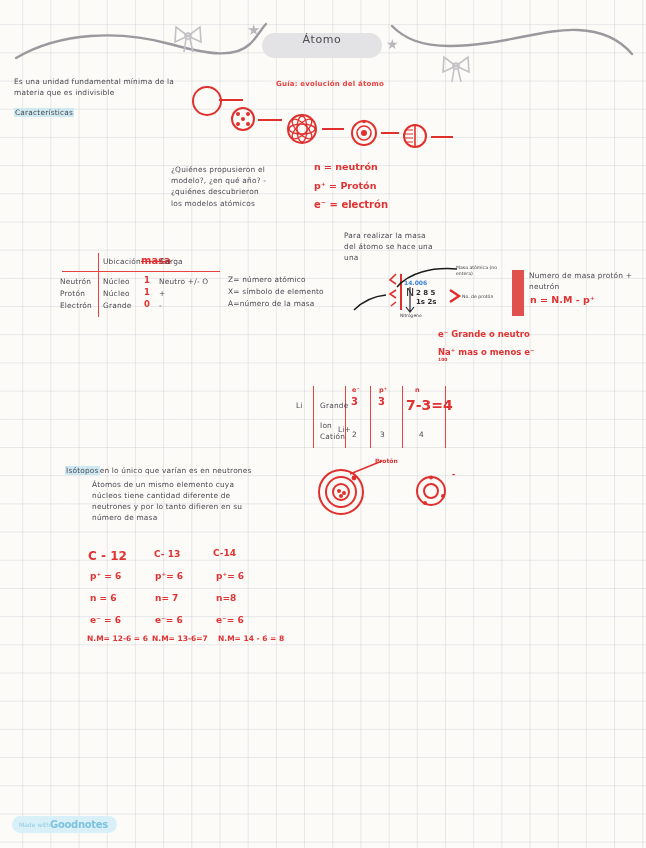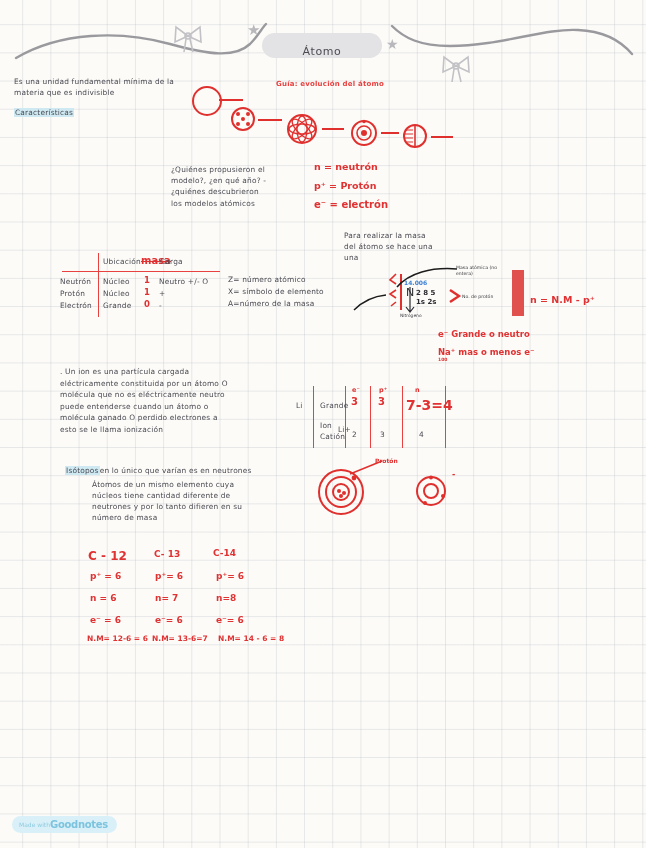--- a/index.html
+++ b/index.html
@@ -40,21 +40,21 @@
     font-family:"DejaVu Sans", sans-serif;
     font-size:7px;
     letter-spacing:.2px;
     white-space:pre-line;
   }
   .hl{background:#cfe9f2;padding:0 1px;}
   
   #title-pill{
     left:262px;top:33px;width:120px;height:25px;
     background:#e3e3e6;border-radius:13px;
-    display:flex;align-items:flex-end;justify-content:center;
+    display:flex;align-items:flex-start;justify-content:center;
   }
   #title-pill span{
     font-family:"DejaVu Sans", sans-serif;
     font-size:11px;color:#4b4b52;letter-spacing:.6px;
   }
   .star{color:#b9b9bd;}
   .divider-v{position:absolute;width:1.4px;background:#e8413f;}
   .divider-h{position:absolute;height:1.4px;background:#e8413f;}
   .redbar{position:absolute;background:#e0504c;}
   
@@ -206,32 +206,28 @@
     <path d="M2 24 C 14 10, 36 4, 62 6" stroke="#1c1c1c" stroke-width="1.5" fill="none"></path>
   </svg>
   <div class="abs" style="left:456px;top:265px;width:50px;font-size:4.6px;color:#3a3a3e;line-height:6px;font-family:'DejaVu Sans',sans-serif;">Masa atómica (no entera)</div>
   <div class="abs" style="left:462px;top:294px;font-size:4.6px;color:#3a3a3e;font-family:'DejaVu Sans',sans-serif;">No. de protón</div>
   <div class="abs" style="left:400px;top:313px;font-size:4.4px;color:#3a3a3e;font-family:'DejaVu Sans',sans-serif;">Nitrógeno</div>
   <svg class="abs" style="left:352px;top:292px;width:36px;height:22px;">
     <path d="M2 18 C 12 8, 24 4, 34 3" stroke="#1c1c1c" stroke-width="1.5" fill="none"></path>
   </svg>
 
   <div class="redbar" style="left:512px;top:270px;width:12px;height:46px;"></div>
+  <div class="abs pen" style="left:529px;top:270px;width:110px;">Numero de masa protón +
+neutrón</div>
   <div class="abs red" style="left:530px;top:294px;font-size:9.5px;">n = N.M - p⁺</div>
 
   <div class="abs red" style="left:438px;top:329px;font-size:8.5px;">e⁻  Grande o neutro</div>
   <div class="abs red" style="left:438px;top:347px;font-size:8.5px;">Na⁺  mas o menos e⁻</div>
   <div class="abs red" style="left:438px;top:357px;font-size:4.5px;">100</div>
 
-  <div class="abs pen" style="left:60px;top:366px;width:200px;line-height:11.6px;">. Un ion es una partícula cargada
-eléctricamente constituida por un átomo O
-molécula que no es eléctricamente neutro
-puede entenderse cuando un átomo o
-molécula ganado O perdido electrones a
-esto se le llama ionización</div>
 
   <div class="divider-v" style="left:313px;top:386px;height:62px;"></div>
   <div class="divider-v" style="left:345px;top:386px;height:62px;"></div>
   <div class="divider-v" style="left:370px;top:386px;height:62px;"></div>
   <div class="divider-v" style="left:402px;top:386px;height:62px;"></div>
   <div class="divider-v" style="left:445px;top:386px;height:62px;"></div>
 
   <div class="abs red" style="left:352px;top:386px;font-size:6.5px;">e⁻</div>
   <div class="abs red" style="left:379px;top:386px;font-size:6.5px;">p⁺</div>
   <div class="abs red" style="left:415px;top:386px;font-size:6.5px;">n</div>

